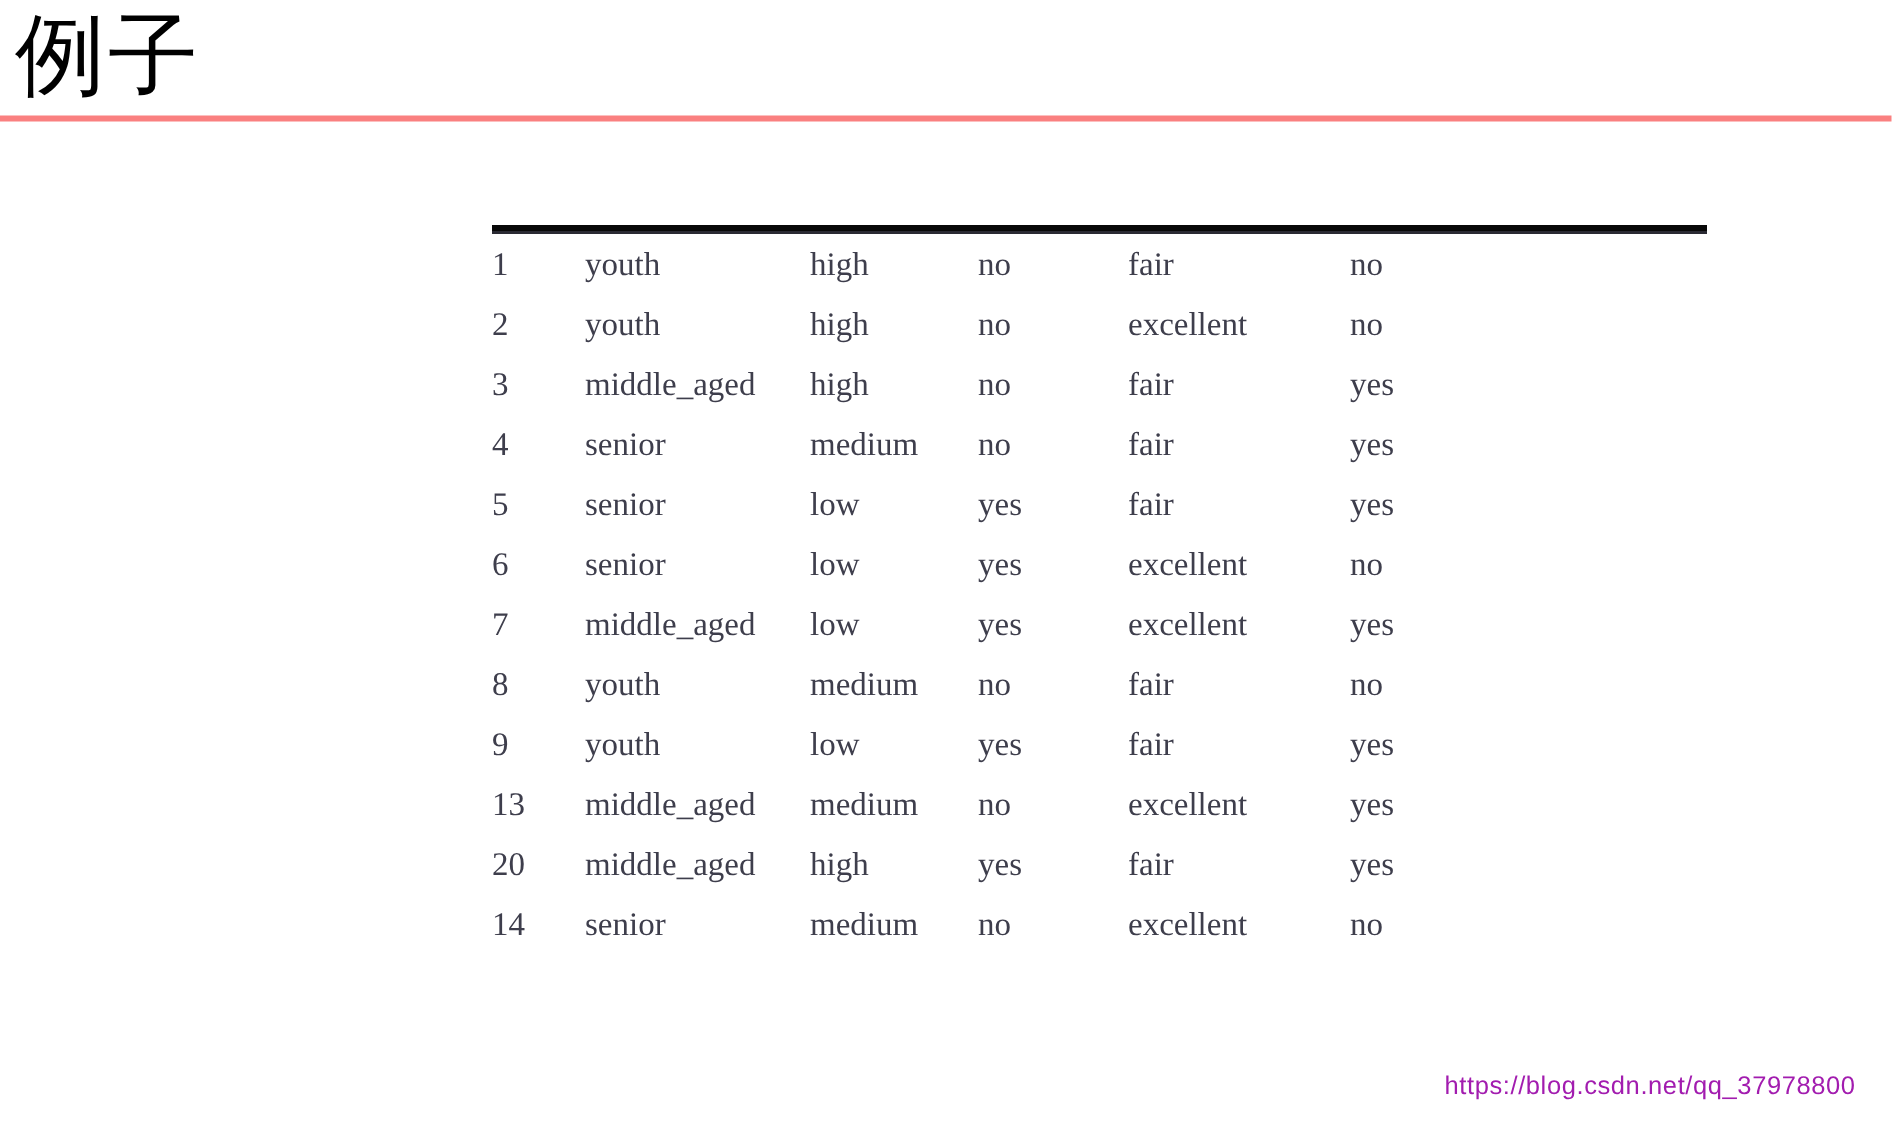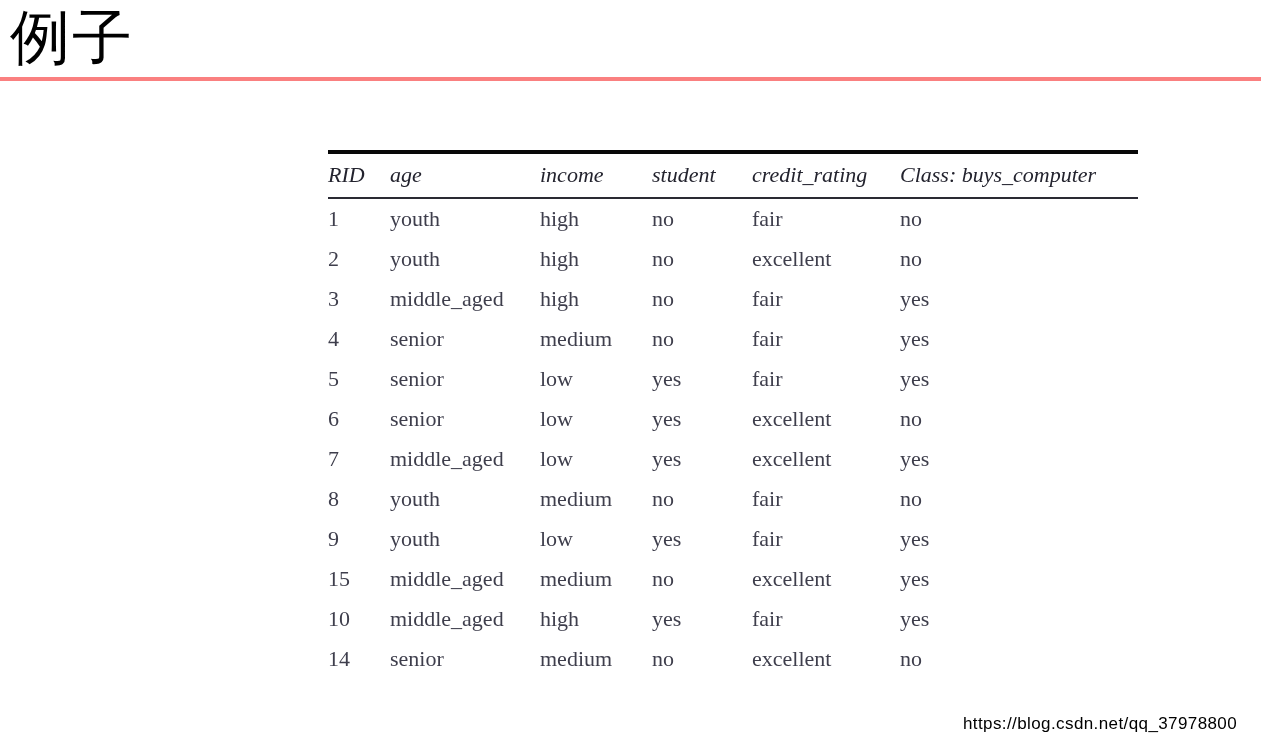--- a/index.html
+++ b/index.html
@@ -100,57 +100,37 @@
     padding-right: 28px;
   }
 
   
   #watermark {
     position: absolute;
     left: 963px;
     top: 714px;
     font-family: "Liberation Sans", sans-serif;
     font-size: 17px;
-    color: #000000;
+    color: #a21caf;
     letter-spacing: 0.4px;
     white-space: nowrap;
     pointer-events: none;
   }
 </style>
 </head>
 <body>
 
 <div id="slide-title">例子</div>
 
 <div id="title-rule"></div>
 
 <div id="table-block">
 
   <div class="rule-thick"></div>
 
-  <table class="data-table">
-    <colgroup>
-      <col class="c-rid">
-        <col class="c-age">
-        <col class="c-income">
-      <col class="c-student">
-        <col class="c-credit">
-        <col class="c-class">
-    </colgroup>
-    <thead>
-      <tr>
-        <th class="h-rid">RID</th>
-        <th class="h-age">age</th>
-        <th class="h-income">income</th>
-        <th class="h-student">student</th>
-        <th class="h-credit">credit_rating</th>
-        <th class="h-class">Class: buys_computer</th>
-      </tr>
-    </thead>
-  </table>
 
   <div class="rule-thin"></div>
 
   <table class="data-table">
     <colgroup>
       <col class="c-rid">
         <col class="c-age">
         <col class="c-income">
       <col class="c-student">
         <col class="c-credit">
@@ -223,29 +203,29 @@
         </tr>
         <tr>
           <td class="v-rid">9</td>
           <td class="v-age">youth</td>
           <td class="v-income">low</td>
           <td class="v-student">yes</td>
           <td class="v-credit">fair</td>
           <td class="v-class">yes</td>
         </tr>
         <tr>
-          <td class="v-rid">15</td>
-          <td class="v-age">middle_aged</td>
-          <td class="v-income">medium</td>
-          <td class="v-student">no</td>
-          <td class="v-credit">excellent</td>
-          <td class="v-class">yes</td>
-        </tr>
-        <tr>
-          <td class="v-rid">10</td>
+          <td class="v-rid">13</td>
+          <td class="v-age">middle_aged</td>
+          <td class="v-income">medium</td>
+          <td class="v-student">no</td>
+          <td class="v-credit">excellent</td>
+          <td class="v-class">yes</td>
+        </tr>
+        <tr>
+          <td class="v-rid">20</td>
           <td class="v-age">middle_aged</td>
           <td class="v-income">high</td>
           <td class="v-student">yes</td>
           <td class="v-credit">fair</td>
           <td class="v-class">yes</td>
         </tr>
         <tr>
           <td class="v-rid">14</td>
           <td class="v-age">senior</td>
           <td class="v-income">medium</td>

